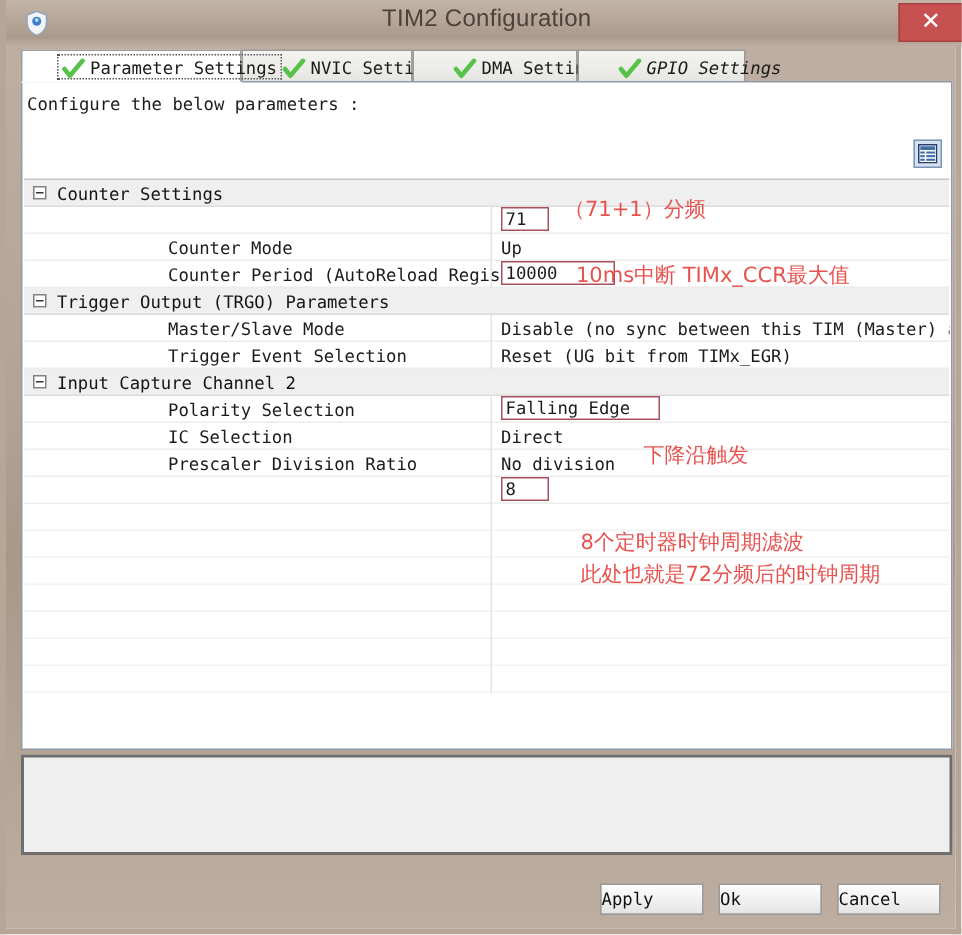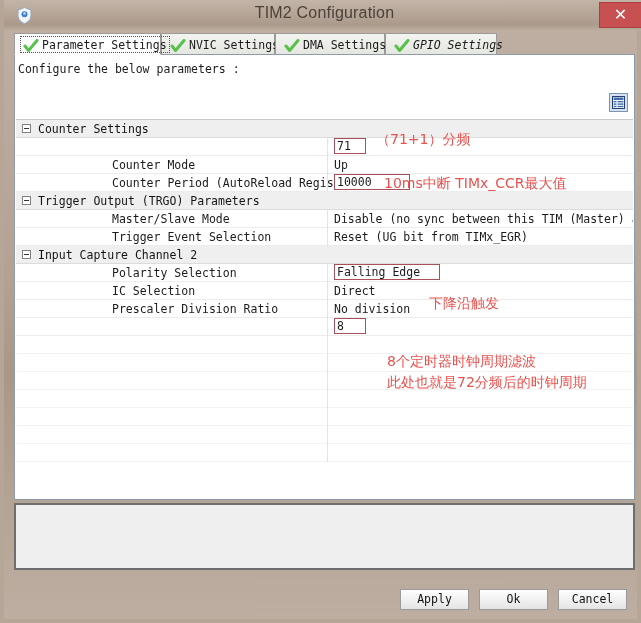--- a/index.html
+++ b/index.html
@@ -68,21 +68,21 @@
     box-sizing: border-box;
   }
   .tab {
     position: absolute; top: 0;
     height: 22px;
     box-sizing: border-box;
     background: linear-gradient(180deg,#f3f3f0 0%, #e6e6e1 100%);
     border: 1px solid #9b9b9b;
     border-bottom: 1px solid #9b9b9b;
     display: flex; align-items: center;
-    padding-left: 5px; padding-right: 7px;
+    padding-left: 23px; padding-right: 7px;
     cursor: pointer;
   }
   .tab.active {
     background: #ffffff;
     border-bottom: 1px solid #ffffff;
     z-index: 3;
   }
   .tab .chk { width: 16px; height: 14px; margin-right: 3px; flex: 0 0 auto; }
   .tab .lbl {
     font-family: "DejaVu Sans Mono", monospace;
@@ -215,21 +215,21 @@
   .btn {
     position: absolute; top: 11px;
     width: 69px; height: 21px;
     background: linear-gradient(180deg,#fdfdfd 0%, #f0f0f0 55%, #e4e4e4 100%);
     border: 1px solid #9a9a9a;
     box-sizing: border-box;
     font-family: "DejaVu Sans Mono", monospace;
     font-size: 11.5px;
     color: #111;
     line-height: 19px;
-    text-align: center;
+    text-align: left;
     cursor: pointer;
   }
   #btn-apply  { left: 396px; }
   #btn-ok     { left: 475px; }
   #btn-cancel { left: 554px; }
 </style>
 </head>
 <body>
 
 <div id="window">

